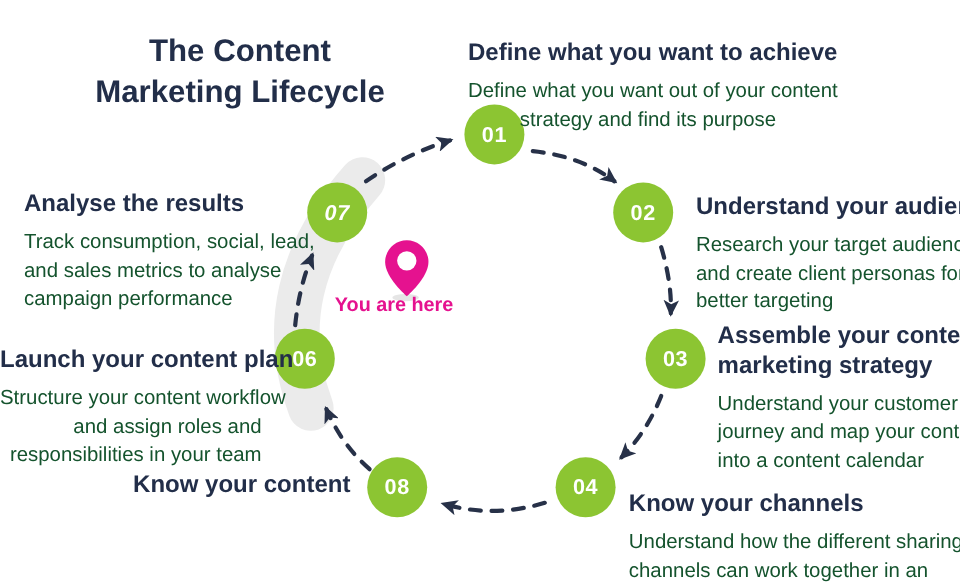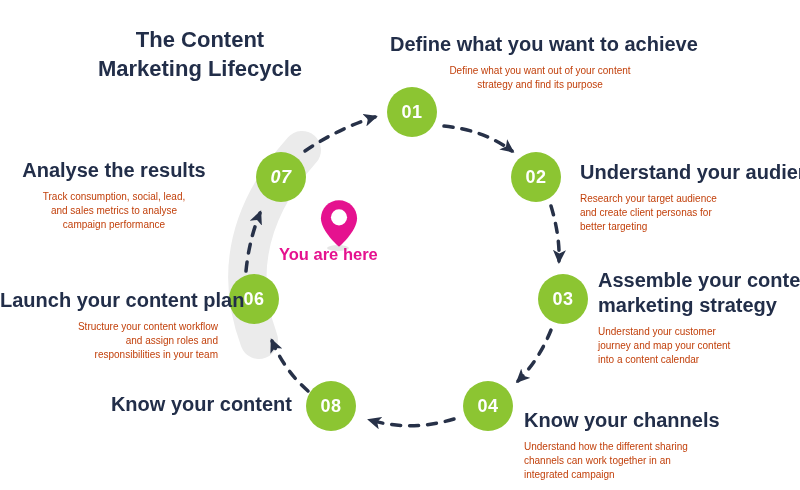--- a/index.html
+++ b/index.html
@@ -5,41 +5,41 @@
   html,body{margin:0;padding:0;background:#ffffff;}
   .stage{
     position:relative;width:800px;height:490px;background:#ffffff;overflow:hidden;
     font-family:"Liberation Sans", sans-serif;
   }
   .layer{position:absolute;left:0;top:0;}
   .track{stroke:#ebebeb;stroke-width:38;fill:none;stroke-linecap:round;}
   .dash{stroke:#273148;stroke-width:3.5;fill:none;stroke-linecap:round;stroke-dasharray:9 9;}
   .main-title{
     position:absolute;left:40px;top:26px;width:320px;text-align:center;
-    font-size:22px;font-weight:700;color:#222e49;line-height:1.3;white-space:pre;
+    font-size:26px;font-weight:700;color:#222e49;line-height:1.3;white-space:pre;
   }
   .node{
     position:absolute;width:50px;height:50px;border-radius:50%;
     background:var(--green);color:#ffffff;font-weight:700;font-size:18px;
     display:flex;align-items:center;justify-content:center;letter-spacing:.5px;
   }
   .step{position:absolute;}
   .step h3{
     margin:0;font-size:20px;font-weight:700;color:#222e49;line-height:1.24;white-space:pre;
   }
   .step p{
-    margin:7px 0 0 0;font-size:10px;color:#c2410c;line-height:1.4;white-space:pre;
+    margin:7px 0 0 0;font-size:17px;color:#14532d;line-height:1.4;white-space:pre;
   }
   .s1{left:390px;top:32px;width:300px;text-align:center;}
   .s2{left:580px;top:160px;width:220px;text-align:left;}
   .s3{left:598px;top:268px;width:220px;text-align:left;}
   .s4{left:524px;top:408px;width:270px;text-align:left;}
   .s5{left:0px;top:392px;width:292px;text-align:right;}
   .s6{left:0px;top:288px;width:218px;text-align:right;}
-  .s7{left:0px;top:158px;width:228px;text-align:center;}
+  .s7{left:0px;top:158px;width:228px;text-align:left;padding-left:20px;}
   .you-are-here{
     position:absolute;left:279px;top:245px;width:120px;text-align:left;
     font-size:16.5px;font-weight:700;color:var(--pink);
   }
 </style>
 </head>
 <body>
 
 <div class="stage" style="--green:#8cc532;--pink:#e5128f;">
 

